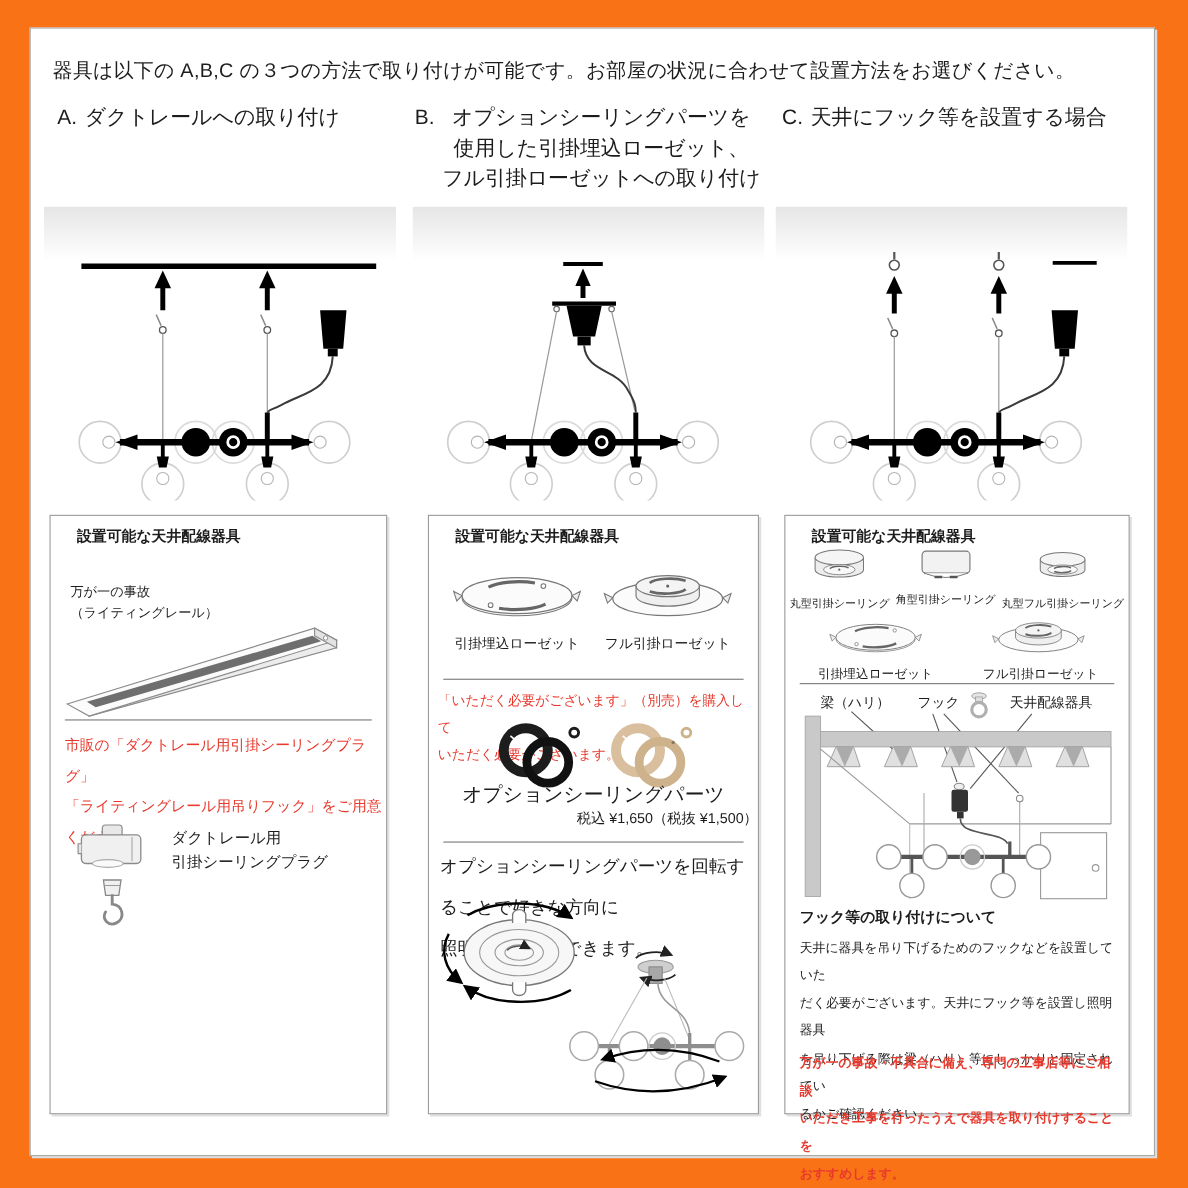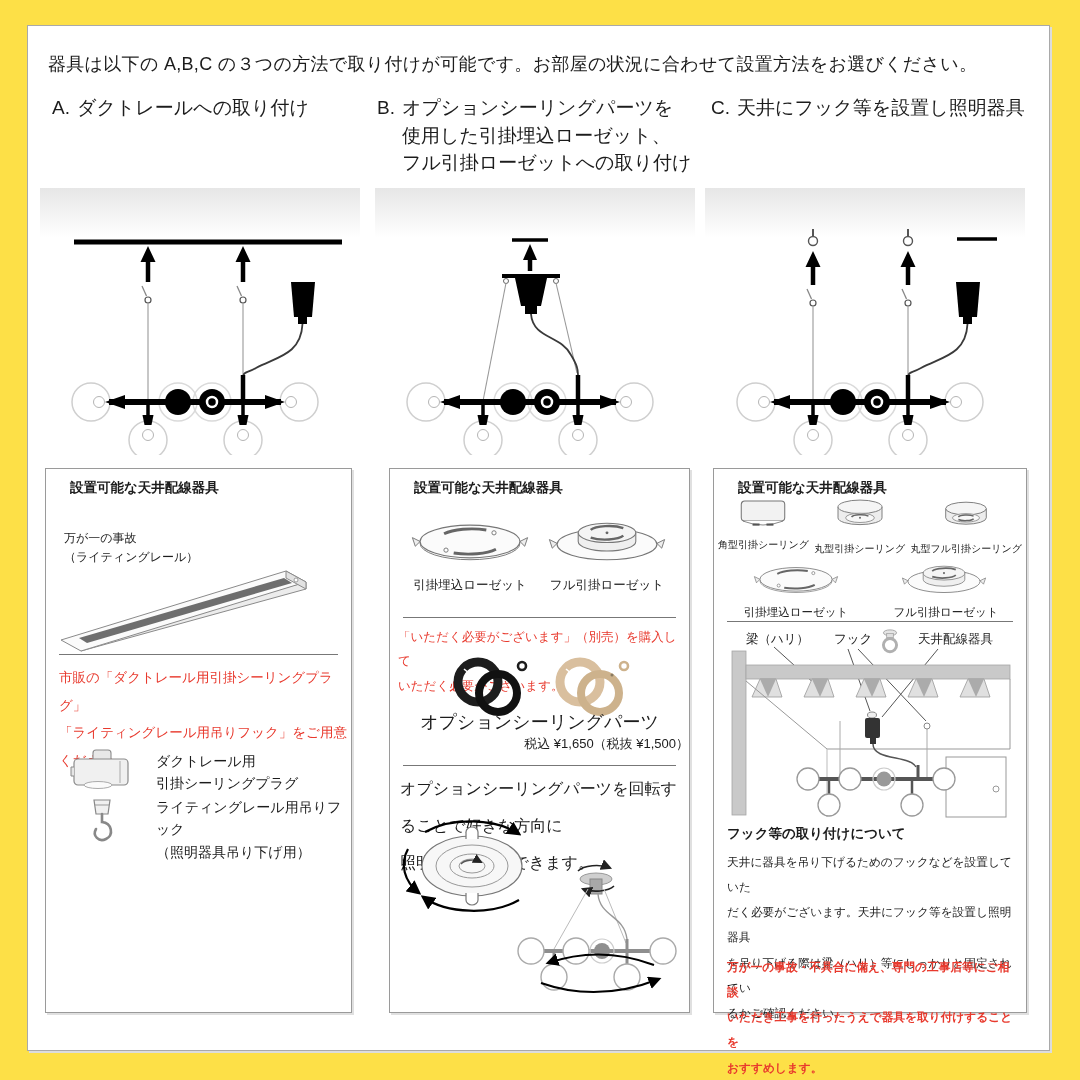--- a/index.html
+++ b/index.html
@@ -1,23 +1,23 @@
 <!DOCTYPE html>
 <html><head>
 <meta charset="utf-8">
 <style>
   html,body{margin:0;padding:0;background:#fff;}
   body{width:1080px;height:1080px;font-family:"Liberation Sans",sans-serif;color:#1c1c1c;
        -webkit-font-smoothing:antialiased;}
-  .canvas{position:relative;width:1080px;height:1080px;overflow:hidden;background:#fde047;text-decoration:underline;}
+  .canvas{position:relative;width:1080px;height:1080px;overflow:hidden;background:#f97316;text-decoration:underline;}
   .page-border{position:absolute;left:27px;top:25px;width:1021px;height:1024px;
        border:1px solid #a9a9a9;box-shadow:2px 2px 0 #dcdcdc;background:#fff;}
   .intro{position:absolute;left:48px;top:52px;font-size:18px;letter-spacing:.3px;white-space:nowrap;}
   .col-heading{position:absolute;top:94px;font-size:19px;line-height:1.45;display:flex;gap:7px;font-weight:500;}
-  .col-heading .ht{white-space:pre-line;}
+  .col-heading .ht{white-space:pre-line;text-align:center;}
   .diagram{position:absolute;}
   .box{position:absolute;top:468px;height:543px;background:#fff;border:1px solid #9a9a9a;box-shadow:2px 2px 0 #e0e0e0;}
   .box-title{position:absolute;left:13px;top:10px;font-size:13.5px;font-weight:bold;padding-left:11px;}
   .divider{position:absolute;left:13px;right:13px;height:1px;background:#777;}
   .red{color:#e8392d;}
   .prewrap{white-space:pre-line;}
   
   .rail-label{position:absolute;left:18px;top:60px;font-size:12px;line-height:1.6;}
   .rail-art{position:absolute;left:5px;top:76px;}
   .a-red{position:absolute;left:13px;top:195px;font-size:13.5px;line-height:2.05;}
@@ -151,21 +151,21 @@
     <span class="ht">ダクトレールへの取り付け</span>
   </div>
   <div class="col-heading" style="left:377px">
     <span>B.</span>
     <span class="ht">オプションシーリングパーツを
 使用した引掛埋込ローゼット、
 フル引掛ローゼットへの取り付け</span>
   </div>
   <div class="col-heading" style="left:711px">
     <span>C.</span>
-    <span class="ht">天井にフック等を設置し照明器具</span>
+    <span class="ht">天井にフック等を設置する場合</span>
   </div>
 
   <svg class="diagram" style="left:40px;top:185px" width="320" height="270" viewBox="0 0 320 270">
     <rect x="0" y="3" width="320" height="49" fill="url(#ceilgrad)"></rect>
     <line x1="34" y1="57" x2="302" y2="57" stroke="#000" stroke-width="5"></line>
     <g>
       <line x1="108" y1="97" x2="108" y2="75" stroke="#000" stroke-width="4.5"></line>
       <polygon points="100.5,77 115.5,77 108,61"></polygon>
     </g>
     <g>
@@ -268,22 +268,20 @@
       <path d="M6,22 h-3 v9 h3" fill="#e5e5e5" stroke="#8a8a8a" stroke-width="1"></path>
       <ellipse cx="30" cy="40" rx="14" ry="3.5" fill="#fafafa" stroke="#aaa" stroke-width="1"></ellipse>
     </svg>
     <div class="a-item-label1 prewrap">ダクトレール用
 引掛シーリングプラグ</div>
     <svg class="a-item-icon2" width="40" height="58" viewBox="0 0 40 58">
       <path d="M12,5 h16 l-2,14 h-12 z" fill="#f0f0f0" stroke="#888" stroke-width="1.2"></path>
       <line x1="13" y1="10" x2="27" y2="10" stroke="#999" stroke-width="1"></line>
       <path d="M20,19 v8 c10,1 12,13 4,17 c-7,3.5 -14,-3 -10,-10" fill="none" stroke="#888" stroke-width="2.6" stroke-linecap="round"></path>
     </svg>
-    <div class="a-item-label2 prewrap">ライティングレール用吊りフック
-（照明器具吊り下げ用）</div>
   </div>
 
   <div class="box" style="left:389px;width:299px">
     <div class="box-title">設置可能な天井配線器具</div>
     <svg class="b-ros1" width="130" height="72">
         <use href="#sym-ros-emb" width="130" height="72"></use>
       </svg>
     <svg class="b-ros2" width="130" height="72">
         <use href="#sym-ros-full" width="130" height="72"></use>
       </svg>
@@ -343,30 +341,30 @@
       <circle cx="121" cy="126" r="13" fill="#fff" stroke="#aaa" stroke-width="1.4"></circle>
       <path d="M35,132 Q92,152 153,128" fill="none" stroke="#000" stroke-width="2" marker-end="url(#arr)"></path>
       <path d="M148,114 Q95,94 42,112" fill="none" stroke="#000" stroke-width="2" marker-end="url(#arr)"></path>
     </svg>
   </div>
 
   <div class="box" style="left:713px;width:312px">
     <div class="box-title">設置可能な天井配線器具</div>
     <div class="c-row1">
       <div class="c-cell">
+        <svg width="68" height="44">
+            <use href="#sym-ceil-round" width="68" height="44"></use>
+          </svg>
+        <div class="c-lab">丸型引掛シーリング</div>
+      </div>
+      <div class="c-cell">
         <svg width="62" height="40">
             <use href="#sym-ceil-square" width="62" height="40"></use>
           </svg>
         <div class="c-lab">角型引掛シーリング</div>
-      </div>
-      <div class="c-cell">
-        <svg width="68" height="44">
-            <use href="#sym-ceil-round" width="68" height="44"></use>
-          </svg>
-        <div class="c-lab">丸型引掛シーリング</div>
       </div>
       <div class="c-cell">
         <svg width="68" height="44">
             <use href="#sym-ceil-round-full" width="68" height="44"></use>
           </svg>
         <div class="c-lab">丸型フル引掛シーリング</div>
       </div>
     </div>
     <svg class="c-ros1" width="120" height="52">
         <use href="#sym-ros-emb" width="120" height="52"></use>

